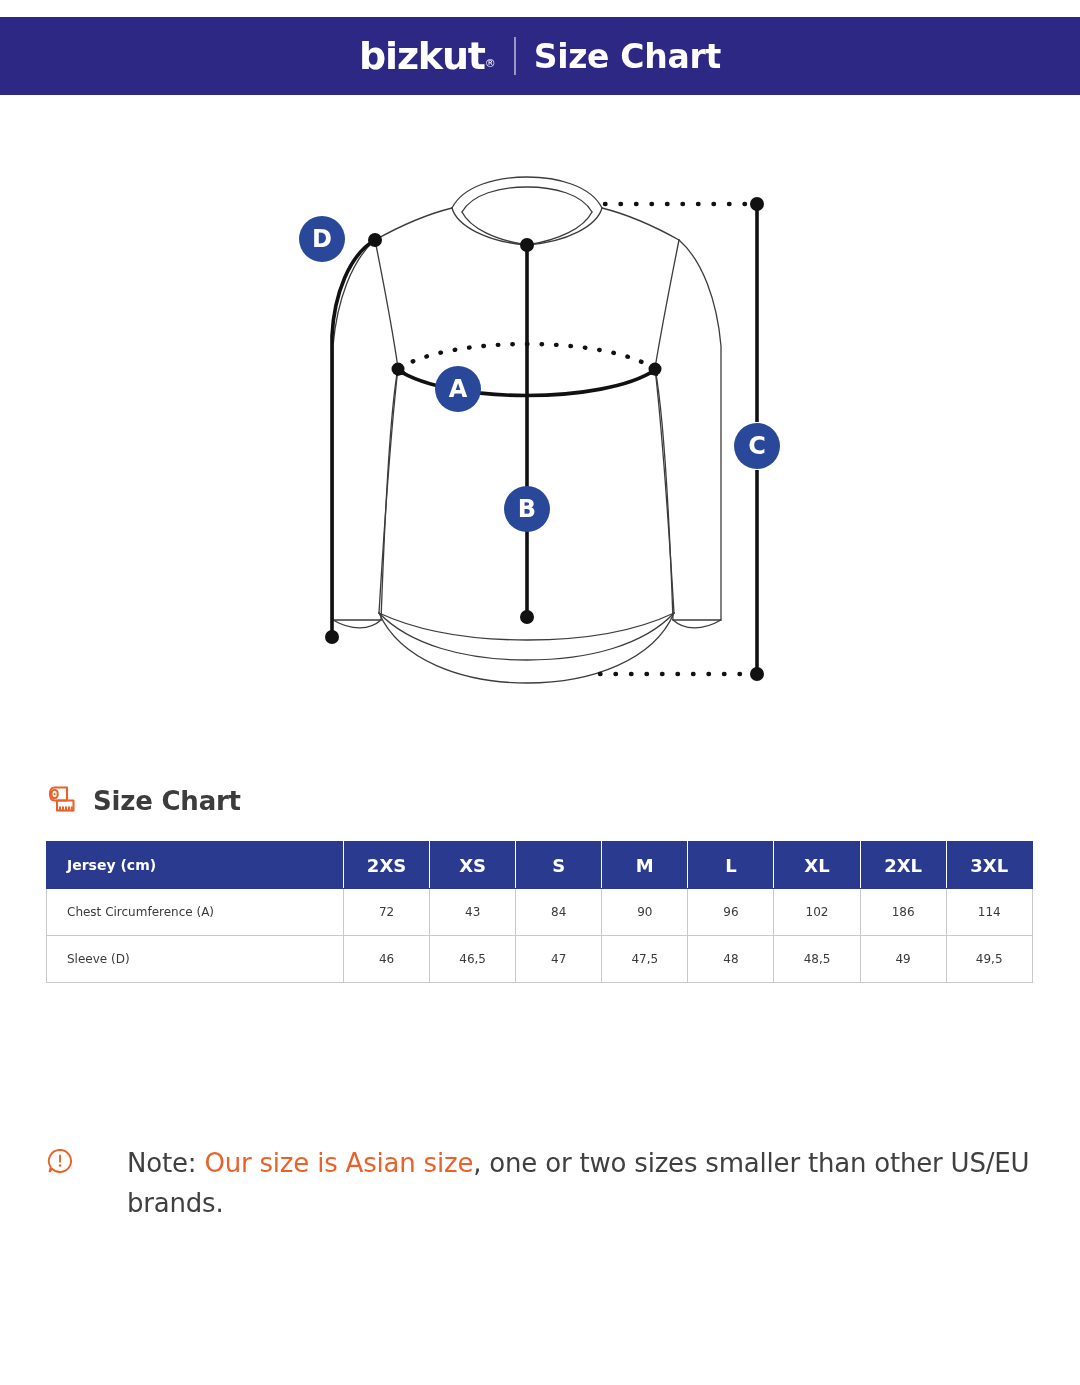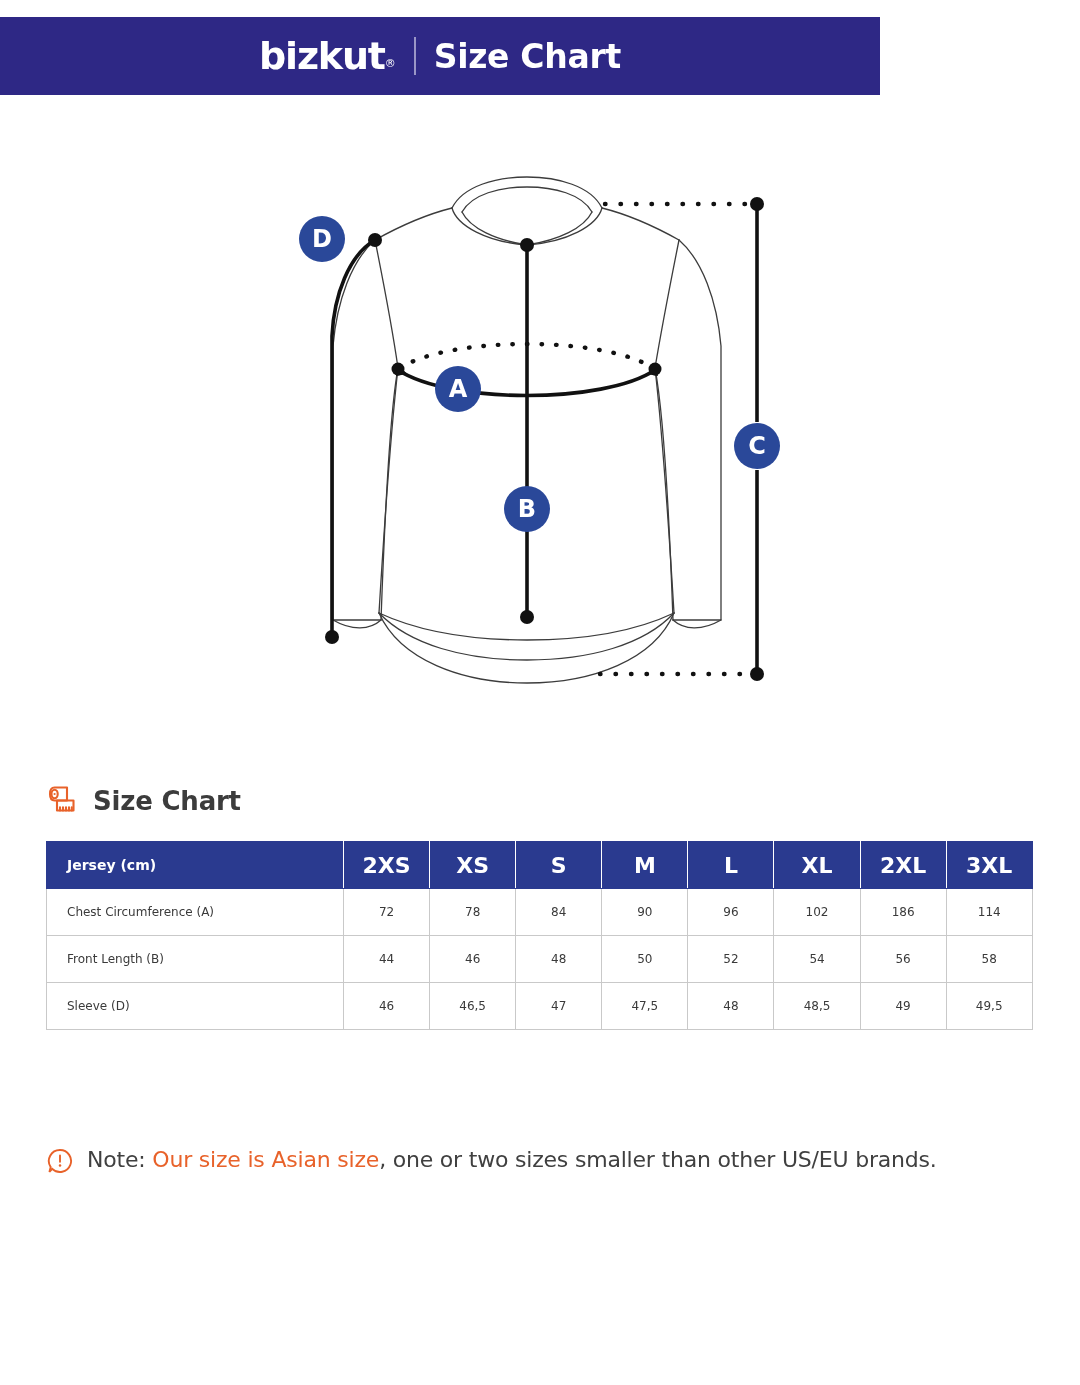--- a/index.html
+++ b/index.html
@@ -14,21 +14,21 @@
     position: relative;
     width: 1080px;
     height: 1385px;
     background: #ffffff;
   }
 
   
   .header-bar {
     position: absolute;
     left: 0; top: 17px;
-    width: 880px; height: 78px;
+    width: 1080px; height: 78px;
     background: #2E2885;
     display: flex;
     align-items: center;
     justify-content: center;
   }
   .brand-wrap {
     display: flex;
     align-items: center;
     gap: 0px;
   }
@@ -98,21 +98,21 @@
     border: 1px solid #c9c9c9;
     height: 47px;
     font-size: 12px;
     color: #3a3a3a;
     font-family: "DejaVu Sans", sans-serif;
   }
   .size-table thead th {
     background: #2A3A8F;
     color: #ffffff;
     font-weight: bold;
-    font-size: 22px;
+    font-size: 18px;
     border-color: #2A3A8F;
     border-right-color: #ffffff;
     text-align: center;
   }
   .size-table thead th:first-child {
     text-align: left;
     padding-left: 20px;
     font-size: 14px;
   }
   .size-table thead th:last-child { border-right-color: #2A3A8F; }
@@ -127,25 +127,26 @@
   
   .note-row {
     position: absolute;
     left: 46px; top: 1143px;
     width: 990px;
     display: flex;
     align-items: flex-start;
     gap: 13px;
   }
   .note-text {
-    font-size: 22px;
+    font-size: 26px;
     line-height: 1.55;
     color: #404040;
     font-family: "DejaVu Sans", sans-serif;
     letter-spacing: -0.2px;
+    margin-left: 40px;
   }
   .note-accent { color: #E8622A; }
   .note-icon { margin-top: 4px; flex: 0 0 auto; }
   .tape-icon { flex: 0 0 auto; }
 </style>
 </head>
 <body>
 
 <div id="page">
 
@@ -294,38 +295,27 @@
         <th>L</th>
         <th>XL</th>
         <th>2XL</th>
         <th>3XL</th>
       </tr>
     </thead>
     <tbody>
       <tr>
         <td>Chest Circumference (A)</td>
         <td>72</td>
-        <td>78</td>
+        <td>43</td>
         <td>84</td>
         <td>90</td>
         <td>96</td>
         <td>102</td>
         <td>186</td>
         <td>114</td>
-      </tr>
-      <tr>
-        <td>Front Length (B)</td>
-        <td>44</td>
-        <td>46</td>
-        <td>48</td>
-        <td>50</td>
-        <td>52</td>
-        <td>54</td>
-        <td>56</td>
-        <td>58</td>
       </tr>
       <tr>
         <td>Sleeve (D)</td>
         <td>46</td>
         <td>46,5</td>
         <td>47</td>
         <td>47,5</td>
         <td>48</td>
         <td>48,5</td>
         <td>49</td>

